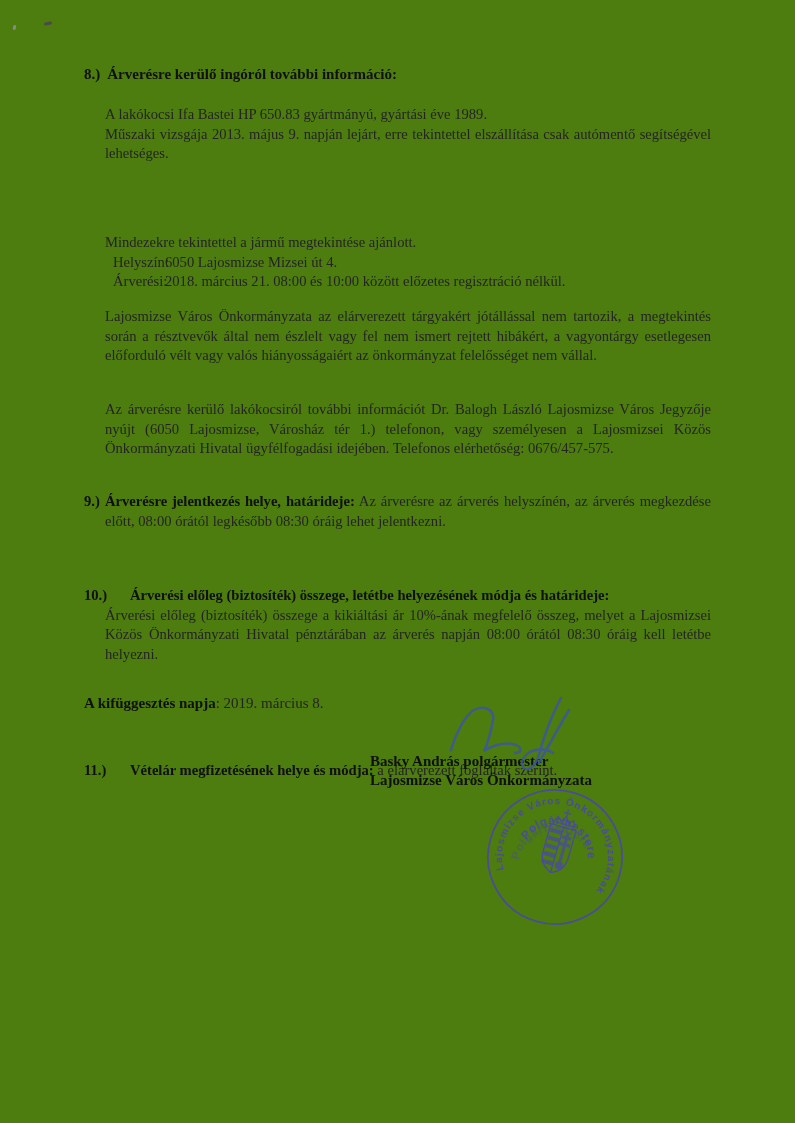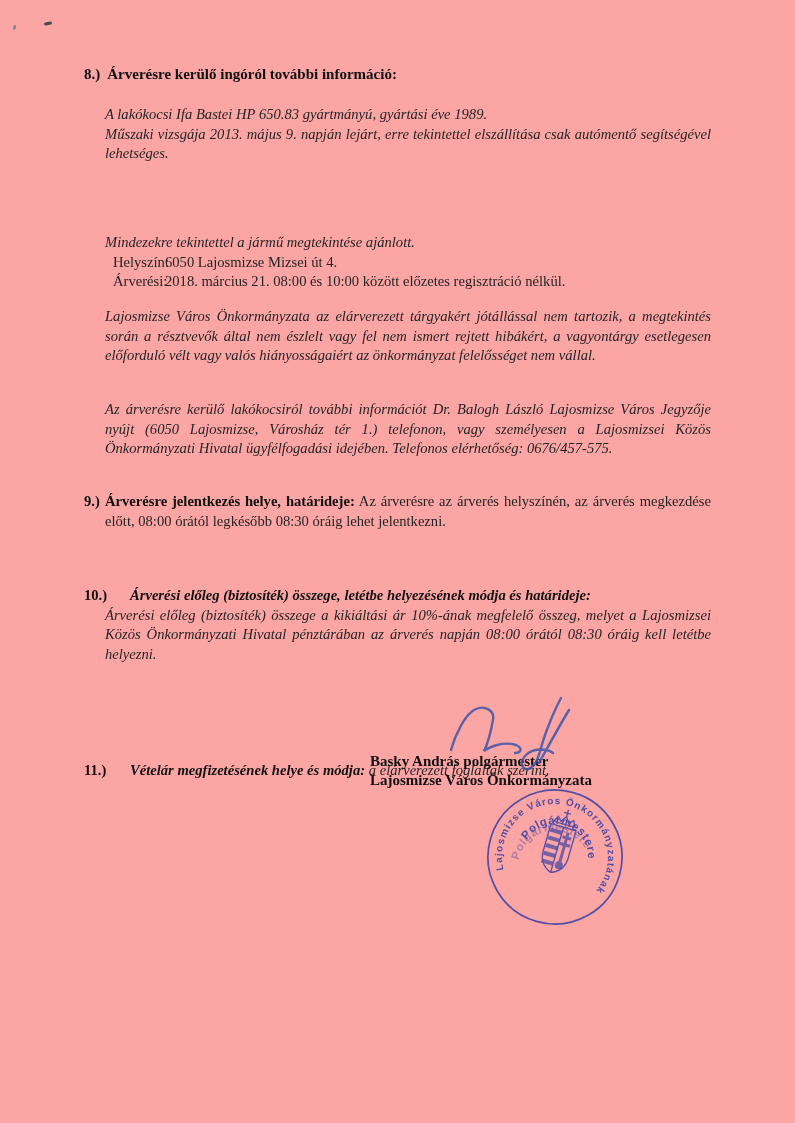--- a/index.html
+++ b/index.html
@@ -1,32 +1,32 @@
 <!DOCTYPE html>
 <html><head>
 <meta charset="utf-8">
 <style>
   html,body { margin:0; padding:0; background:#ffffff; }
   .page {
-    position:relative; width:795px; height:1123px; background:#fca5a5;
+    position:relative; width:795px; height:1123px; background:#4d7c0f;
     font-family:"Liberation Serif", serif; color:#242424; overflow:hidden;
   }
   
   .speck1 { position:absolute; left:13px; top:25px; width:3px; height:5px;
             background:#8a8a8a; border-radius:2px; transform:rotate(15deg); }
   .speck2 { position:absolute; left:44px; top:22px; width:8px; height:3px;
             background:#4a4a4a; border-radius:2px; transform:rotate(-12deg); }
 
   .sec-head { position:absolute; left:84px; width:640px;
               font-weight:bold; font-size:15px; color:#101010; }
   .sec-head .ttl { margin-left:7px; }
 
   .body-block { position:absolute; left:105px; width:606px;
                 font-size:14.6px; line-height:19.6px; text-align:justify; }
-  .body-block p { margin:0;font-style:italic; }
+  .body-block p { margin:0; }
 
   .kv-row { display:flex; margin-left:8px; }
   .kv-label { width:52px; flex:0 0 52px; }
 
   .hang { position:relative; }
   .hang .num { position:absolute; left:-21px; top:0; font-weight:bold; color:#101010; }
   .hang b { color:#101010;margin-top:7px; }
   .indent25 { text-indent:25px; }
 
   .posting { position:absolute; left:84px; font-size:15px; }
@@ -87,20 +87,23 @@
     <span class="num">10.)</span>
     <p class="indent25"><b>Árverési előleg (biztosíték) összege, letétbe helyezésének módja és határideje:</b></p>
     <p>Árverési előleg (biztosíték) összege a kikiáltási ár 10%-ának megfelelő összeg, melyet a Lajosmizsei Közös Önkormányzati Hivatal pénztárában az árverés napján 08:00 órától 08:30 óráig kell letétbe helyezni.</p>
   </div>
 
   <div class="body-block hang" style="top:643px">
     <span class="num">11.)</span>
     <p class="indent25"><b>Vételár megfizetésének helye és módja:</b><span> a elárverezett foglaltak szerint.</span></p>
   </div>
 
+  <div class="posting" style="top:695px">
+    <b>A kifüggesztés napja</b><span>: 2019. március 8.</span>
+  </div>
 
   <div class="sig-block">
     <div>Basky András polgármester</div>
     <div>Lajosmizse Város Önkormányzata</div>
   </div>
 
   <svg class="sig-svg" width="150" height="85" viewBox="0 0 150 85">
     <g fill="none" stroke="#3c55a8" stroke-width="2.4" stroke-linecap="round" opacity="0.85">
       <path d="M10,57 C14,42 24,22 33,17 C44,11 54,18 52,27 C50,38 46,52 43,58 C48,54 62,48 75,52 C82,55 80,60 74,60"></path>
       <path d="M120,5 C113,18 104,40 100,55 C97,66 94,74 87,76 C80,77 79,68 85,62 C92,55 105,55 112,60"></path>

